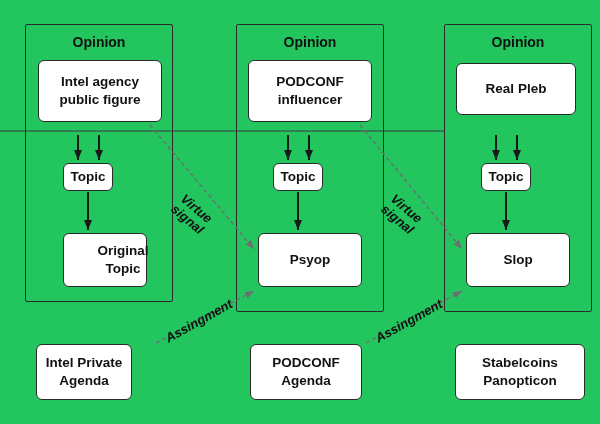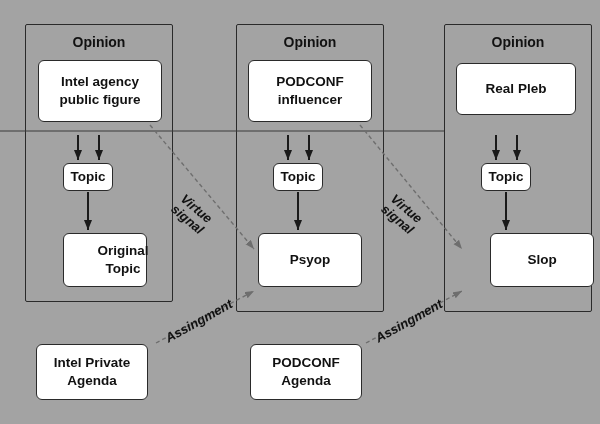--- a/index.html
+++ b/index.html
@@ -1,17 +1,17 @@
 <!DOCTYPE html>
 <html><head>
 <meta charset="utf-8">
 <style>
   html,body{margin:0;padding:0;background:#ffffff;}
   #stage{
-    position:relative;width:600px;height:424px;background:#a3a3a3;
+    position:relative;width:600px;height:424px;background:#22c55e;
     font-family:"Liberation Sans",sans-serif;color:#111;overflow:hidden;
   }
   .outline{
     position:absolute;border:1.6px solid #2a2a2a;border-radius:2px;
     background:transparent;box-sizing:border-box;z-index:1;
   }
   .title{
     position:absolute;left:0;right:0;top:9px;text-align:center;
     font-weight:bold;font-size:14px;
   }
@@ -43,33 +43,35 @@
   </div>
   <div class="outline" style="left:444px;top:24px;width:148px;height:288px;">
     <div class="title">Opinion</div>
   </div>
 
   <div class="node" style="left:38px;top:60px;width:124px;height:62px;">Intel agency
 public figure</div>
   <div class="node" style="left:63px;top:163px;width:50px;height:28px;">Topic</div>
   <div class="node" style="left:63px;top:233px;width:84px;height:54px;padding-left:36px;">Original
 Topic</div>
-  <div class="node" style="left:36px;top:344px;width:112px;height:56px;text-align:center;">Intel Private
+  <div class="node" style="left:36px;top:344px;width:96px;height:56px;text-align:center;">Intel Private
 Agenda</div>
 
   <div class="node" style="left:248px;top:60px;width:124px;height:62px;">PODCONF
 influencer</div>
   <div class="node" style="left:273px;top:163px;width:50px;height:28px;">Topic</div>
   <div class="node" style="left:258px;top:233px;width:104px;height:54px;">Psyop</div>
   <div class="node" style="left:250px;top:344px;width:112px;height:56px;">PODCONF
 Agenda</div>
 
   <div class="node" style="left:456px;top:63px;width:120px;height:52px;">Real Pleb</div>
   <div class="node" style="left:481px;top:163px;width:50px;height:28px;">Topic</div>
-  <div class="node" style="left:466px;top:233px;width:104px;height:54px;margin-left:24px;">Slop</div>
+  <div class="node" style="left:466px;top:233px;width:104px;height:54px;">Slop</div>
+  <div class="node" style="left:455px;top:344px;width:130px;height:56px;">Stabelcoins
+Panopticon</div>
 
   <svg class="arrows" width="600" height="424" viewBox="0 0 600 424">
     <defs>
       <marker id="ah" markerWidth="11" markerHeight="9" refX="10" refY="4" orient="auto" markerUnits="userSpaceOnUse">
         <path d="M0,0 L10,4 L0,8 z" fill="#1a1a1a"></path>
       </marker>
       <marker id="ahg" markerWidth="10" markerHeight="8" refX="9" refY="3.5" orient="auto" markerUnits="userSpaceOnUse">
         <path d="M0,0 L9,3.5 L0,7 z" fill="#6e6e6e"></path>
       </marker>
     </defs>

